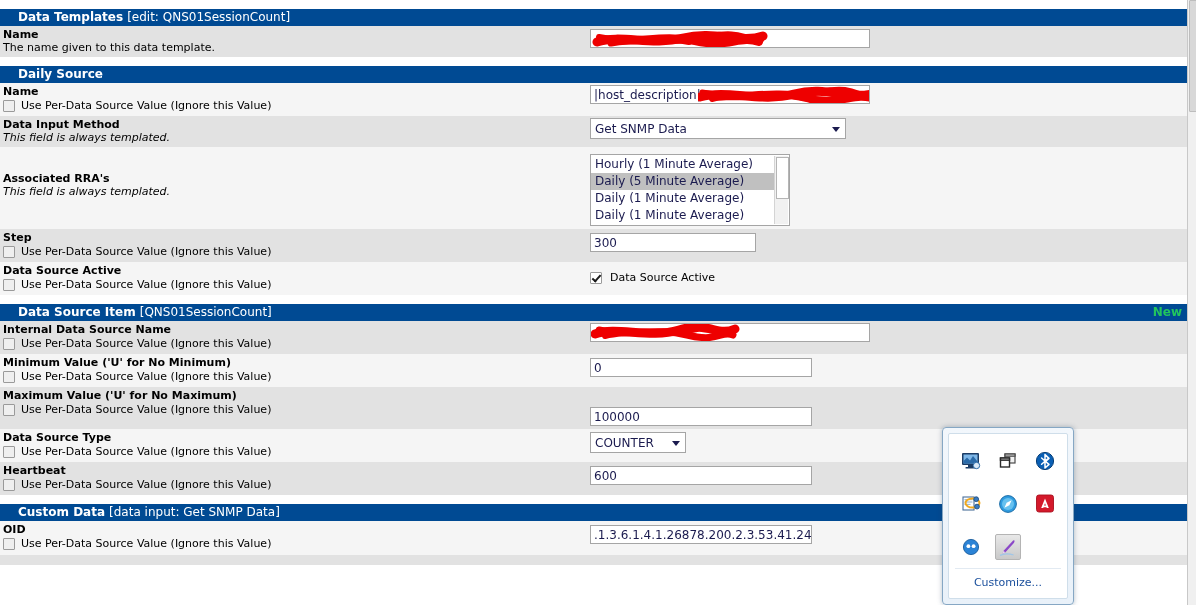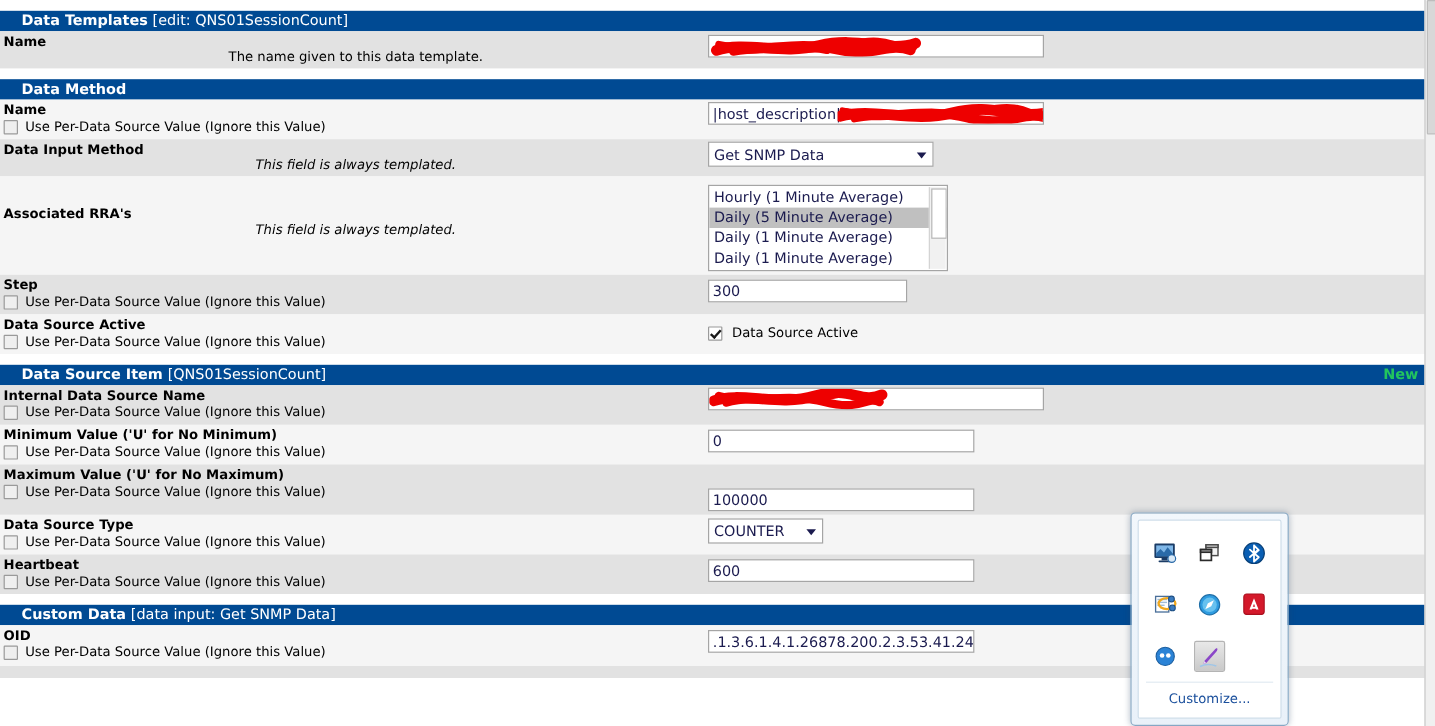--- a/index.html
+++ b/index.html
@@ -98,21 +98,20 @@
     color: #000000;
     line-height: 13px;
     white-space: nowrap;
   }
   .lbl-desc {
     font-style: italic;
     font-size: 11px;
     color: #000000;
     line-height: 13px;
     white-space: nowrap;
-    text-align: center;
   }
   .chk-line {
     display: flex;
     align-items: center;
     gap: 6px;
     line-height: 14px;
     margin-top: 1px;
   }
   .chk-line .ctext {
     font-size: 11px;
@@ -167,21 +166,21 @@
     height: 21px;
     line-height: 21px;
     font-size: 12px;
     color: #1b1b4f;
     padding: 0 22px 0 4px;
     box-sizing: border-box;
     display: inline-block;
     position: relative;
     white-space: nowrap;
   }
-  .sel.w215 { width: 188px; }
+  .sel.w215 { width: 256px; }
   .sel.w96  { width: 96px; }
   .sel .arrow {
     position: absolute;
     right: 5px; top: 50%;
     margin-top: -2px;
     width: 0; height: 0;
     border-left: 4px solid transparent;
     border-right: 4px solid transparent;
     border-top: 5px solid #1b1b4f;
   }
@@ -315,21 +314,21 @@
           </g>
         </svg>
       </div>
     </div>
   </div>
 
   <div class="gap-white"></div>
 
   <div class="section-bar">
     <span class="sb-left">
-      <span>Data Method</span>
+      <span>Daily Source</span>
     </span>
   </div>
 
   <div class="row light" style="min-height:32px">
     <div class="labels">
       <div class="lbl-title">Name</div>
       <div class="chk-line">
         <span class="cbox"></span>
         <span class="ctext">Use Per-Data Source Value (Ignore this Value)</span>
       </div>

